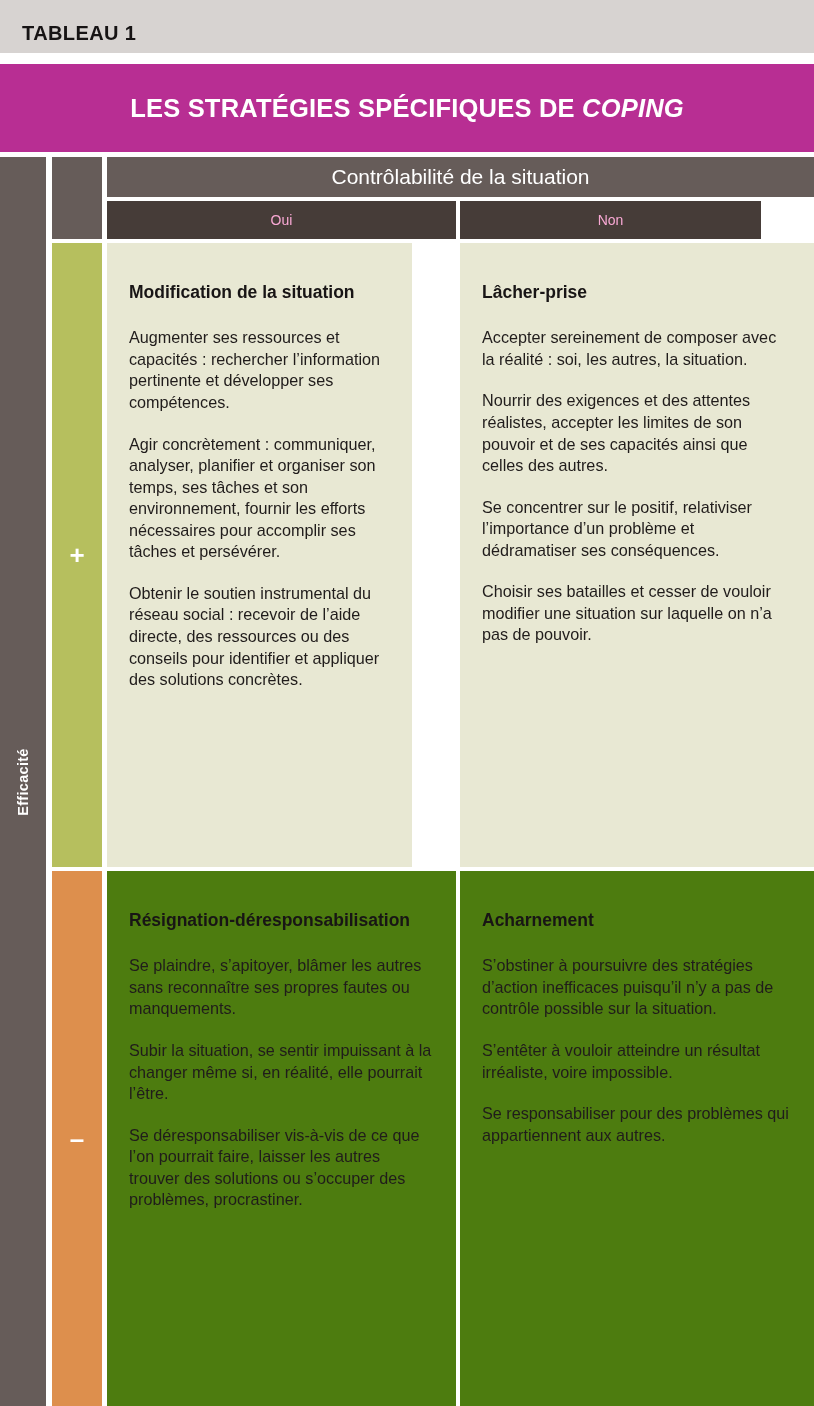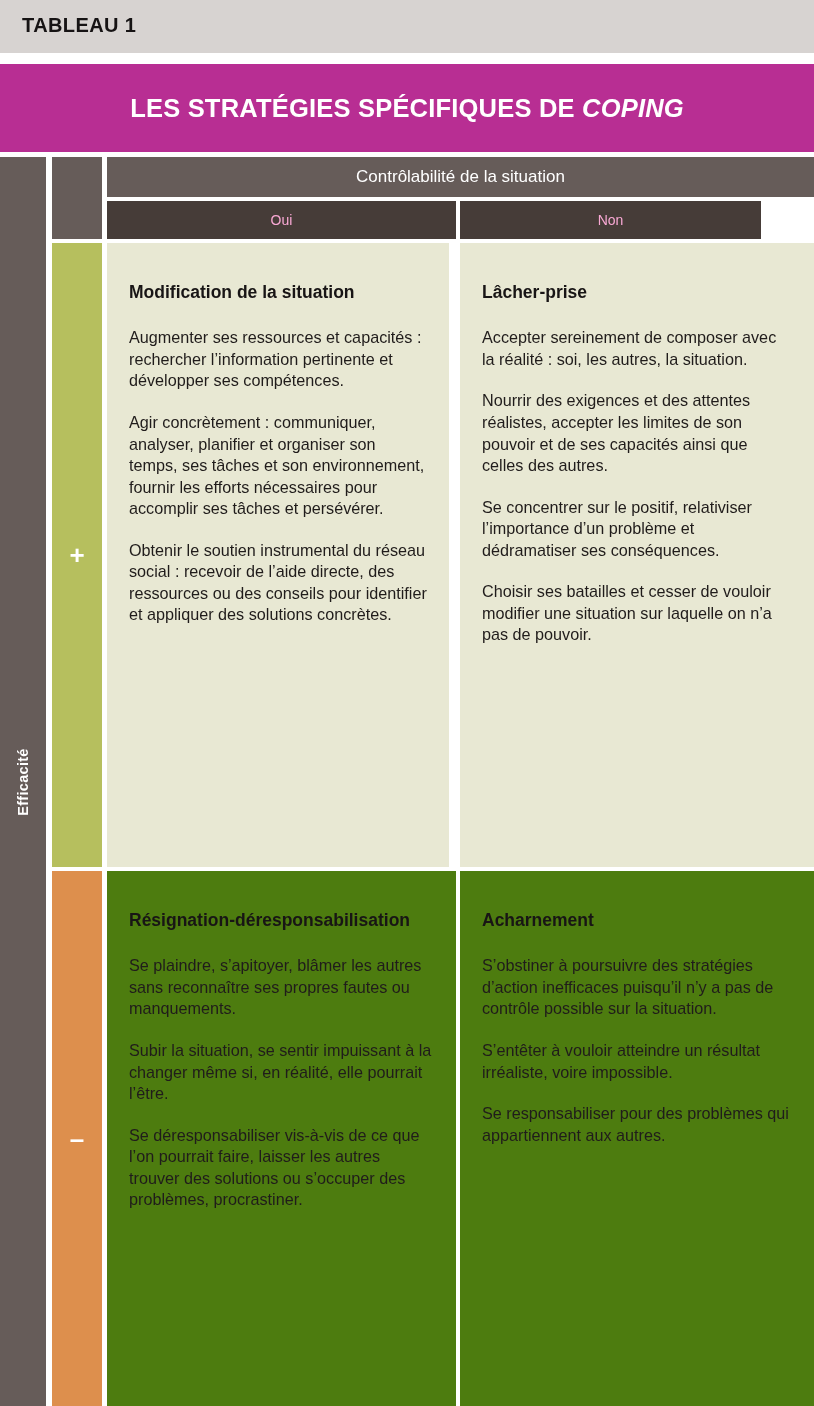--- a/index.html
+++ b/index.html
@@ -26,21 +26,21 @@
     position: absolute;
     left: 0;
     top: 0;
     width: 814px;
     height: 53px;
     background: #d7d3d1;
   }
   .tableau-banner-label {
     position: absolute;
     left: 22px;
-    top: 14px;
+    top: 22px;
     font-size: 20px;
     font-weight: bold;
     letter-spacing: 0.4px;
     color: #161314;
     font-family: "Liberation Sans", sans-serif;
   }
 
   
   .title-bar {
     position: absolute;
@@ -128,21 +128,21 @@
     top: 157px;
     width: 707px;
     height: 40px;
     background: #665c59;
     display: flex;
     align-items: center;
     justify-content: center;
   }
   .col-group-header-label {
     color: #ffffff;
-    font-size: 17px;
+    font-size: 21px;
     font-family: "Liberation Sans", sans-serif;
   }
 
   .col-header {
     position: absolute;
     top: 201px;
     height: 38px;
     background: #463c38;
     display: flex;
     align-items: center;
@@ -158,21 +158,21 @@
 
   
   .body-cell {
     position: absolute;
     box-sizing: border-box;
     padding: 38px 22px 20px 22px;
   }
   .cell-pos { background: #e8e8d3; }
   .cell-neg { background: #4d7c0f; }
 
-  .cell-r1-c1 { left: 107px; top: 243px; width: 342px; height: 624px; }
+  .cell-r1-c1 { left: 107px; top: 243px; width: 305px; height: 624px; }
   .cell-r1-c2 { left: 460px; top: 243px; width: 354px; height: 624px; }
   .cell-r2-c1 { left: 107px; top: 871px; width: 349px; height: 535px; }
   .cell-r2-c2 { left: 460px; top: 871px; width: 354px; height: 535px; }
 
   .cell-title {
     font-size: 17.5px;
     font-weight: bold;
     color: #181515;
     line-height: 1.28;
     margin: 0 0 24px 0;

